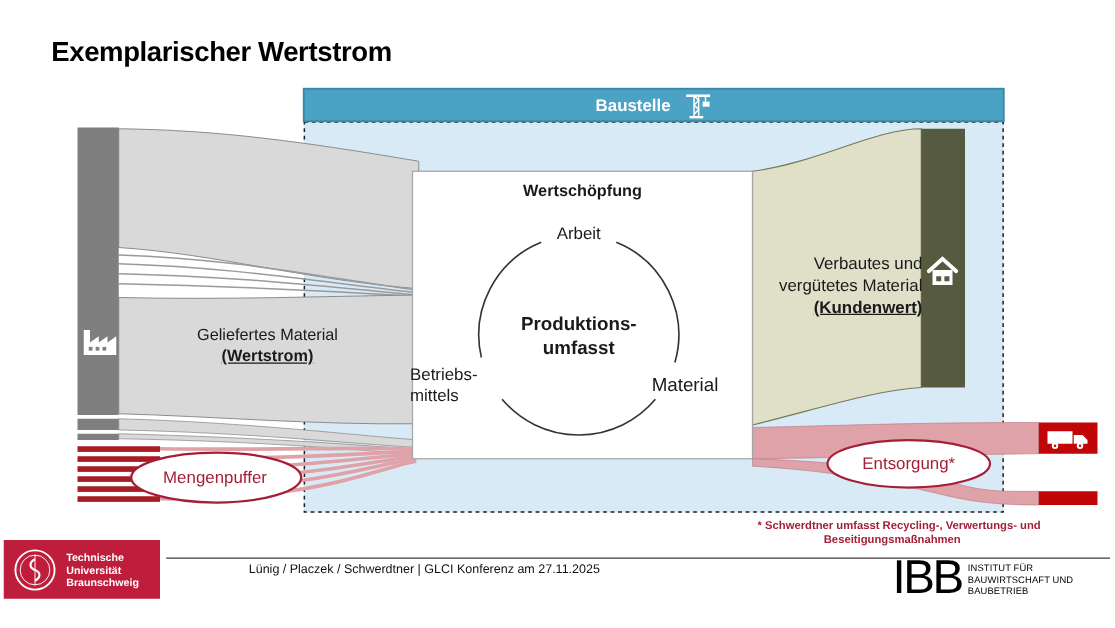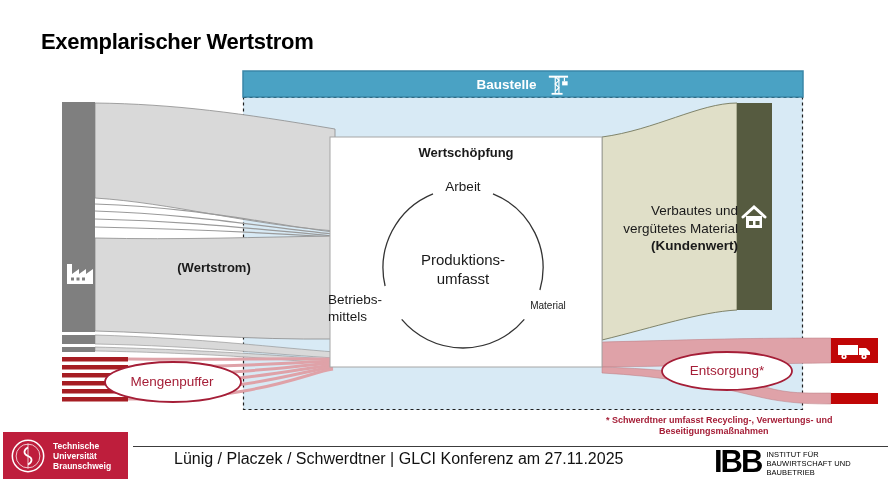--- a/index.html
+++ b/index.html
@@ -7,39 +7,39 @@
          font-family:"Liberation Sans",sans-serif;color:#1a1a1a;}
   .abs{position:absolute;}
   svg{display:block;}
   .title{left:41px;top:29px;font-size:22px;font-weight:700;letter-spacing:-0.3px;color:#000;}
   .site-header{left:243px;top:71px;width:560px;height:26px;display:flex;align-items:center;
                justify-content:center;gap:9px;}
   .site-header span{color:#fff;font-size:13.5px;font-weight:700;}
   .supply-label{left:133px;top:259px;width:162px;text-align:center;font-size:13px;line-height:17px;}
   .vc-heading{left:330px;top:145px;width:272px;text-align:center;font-size:13px;font-weight:700;}
   .vc-top{left:413px;top:179px;width:100px;text-align:center;font-size:13.5px;}
-  .vc-core{left:393px;top:250px;width:140px;text-align:center;font-size:15px;font-weight:400;line-height:19px;}
+  .vc-core{left:393px;top:250px;width:140px;text-align:center;font-size:15px;font-weight:700;line-height:19px;}
   .vc-left{left:328px;top:291px;width:94px;text-align:left;font-size:13.5px;line-height:17px;}
-  .vc-right{left:508px;top:300px;width:80px;text-align:center;font-size:10px;}
+  .vc-right{left:508px;top:300px;width:80px;text-align:center;font-size:15px;}
   .customer-label{left:598px;top:202px;width:140px;text-align:right;font-size:13.5px;line-height:17.5px;}
   .oval-label{width:132px;text-align:center;font-size:13.5px;color:#a51e37;}
   .buffer-label{left:106px;top:374px;}
   .disposal-label{left:661px;top:363px;}
   .footnote{font-size:9px;font-weight:700;color:#a51e37;white-space:nowrap;}
   .fn1{left:606px;top:415px;}
   .fn2{left:613px;top:426px;padding-left:46px;}
   .footer-rule{left:133px;top:446px;width:755px;height:1px;background:#3c3c3c;}
-  .credit{left:127px;top:450px;font-size:16px;color:#111;padding-left:47px;}
+  .credit{left:152px;top:450px;font-size:10px;color:#111;padding-left:47px;}
   .tu-block{left:3px;top:432px;width:125px;height:47px;background:#be1e3c;display:flex;
             align-items:center;gap:6px;padding-left:6px;box-sizing:border-box;}
   .tu-text{color:#fff;font-size:8.5px;font-weight:700;line-height:10px;}
   .ibb-block{left:714px;top:447px;display:flex;align-items:flex-start;gap:5px;}
-  .ibb-acronym{font-size:31px;font-weight:700;letter-spacing:-2px;line-height:30px;color:#000;}
+  .ibb-acronym{font-size:38px;font-weight:400;letter-spacing:-2px;line-height:30px;color:#000;}
   .ibb-lines{font-size:7.5px;line-height:9px;color:#000;padding-top:3px;letter-spacing:0.1px;}
-  .bold{font-weight:700;}
+  .bold{font-weight:700;text-decoration:underline;}
 </style>
 </head>
 <body>
 
 <div class="slide">
 
   <svg class="abs" style="left:0;top:0;" width="892" height="502" viewBox="0 0 892 502">
 
     <rect x="243" y="97" width="560" height="313" fill="#d8eaf5"></rect>
     <rect x="243.5" y="97.5" width="559" height="312" fill="none" stroke="#1f1f1f" stroke-width="1.2" stroke-dasharray="3,3"></rect>
@@ -137,20 +137,21 @@
         <path d="M10,20 L14,16 L10,12 L14,8 L10,4"></path>
         <line x1="3" y1="4" x2="24" y2="4" stroke-width="2.2"></line>
         <line x1="20" y1="5" x2="20" y2="9"></line>
         <rect x="17.5" y="9" width="6" height="4.5" fill="#ffffff" stroke="none"></rect>
         <line x1="6" y1="22.7" x2="18" y2="22.7" stroke-width="2"></line>
       </g>
     </svg>
   </div>
 
   <div class="abs supply-label">
+    <div>Geliefertes Material</div>
     <div class="bold">(Wertstrom)</div>
   </div>
 
   <div class="abs vc-heading">Wertschöpfung</div>
   <div class="abs vc-top">Arbeit</div>
   <div class="abs vc-core">
     <div>Produktions-</div>
     <div>umfasst</div>
   </div>
   <div class="abs vc-left">

